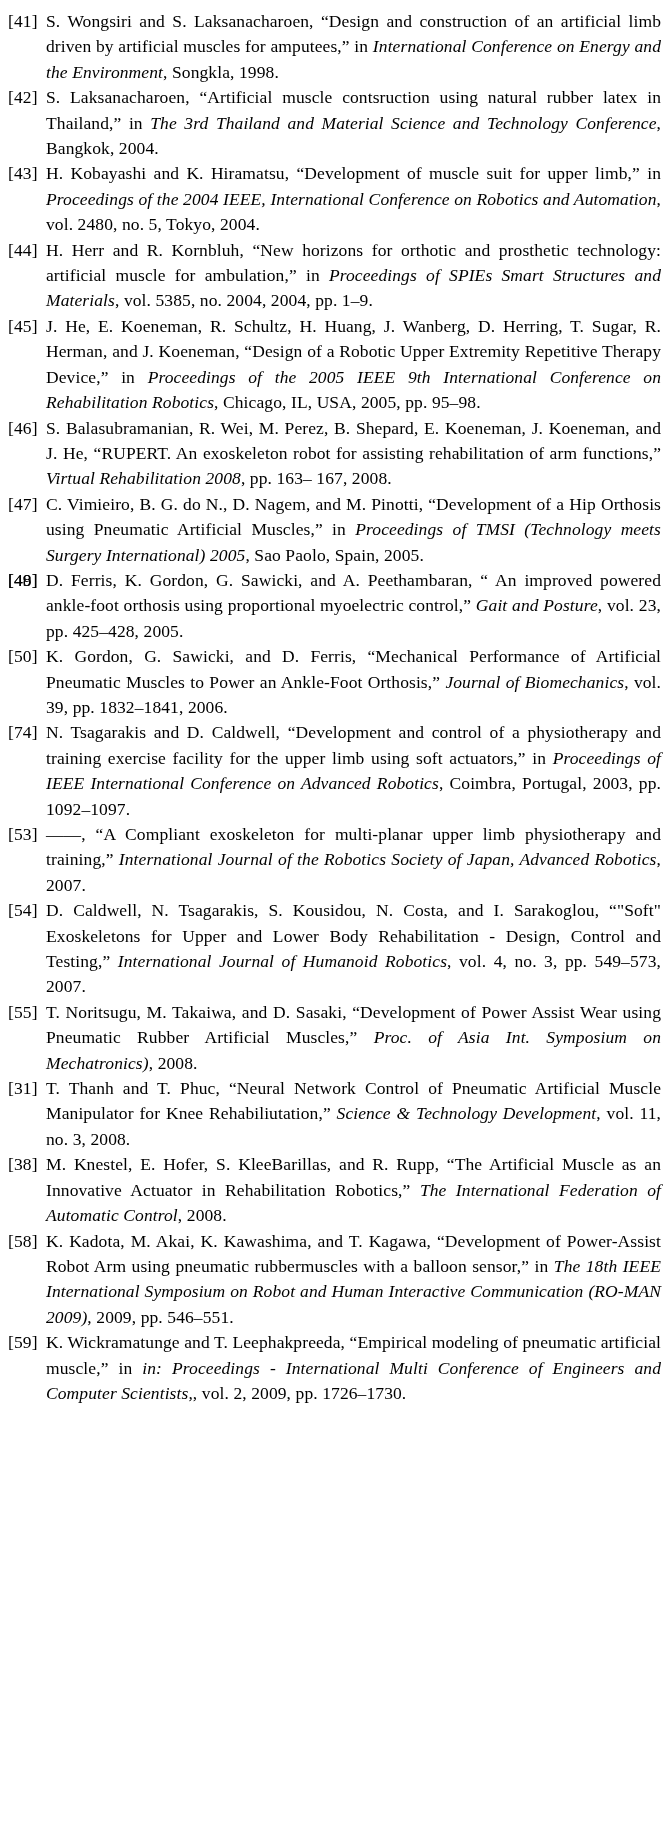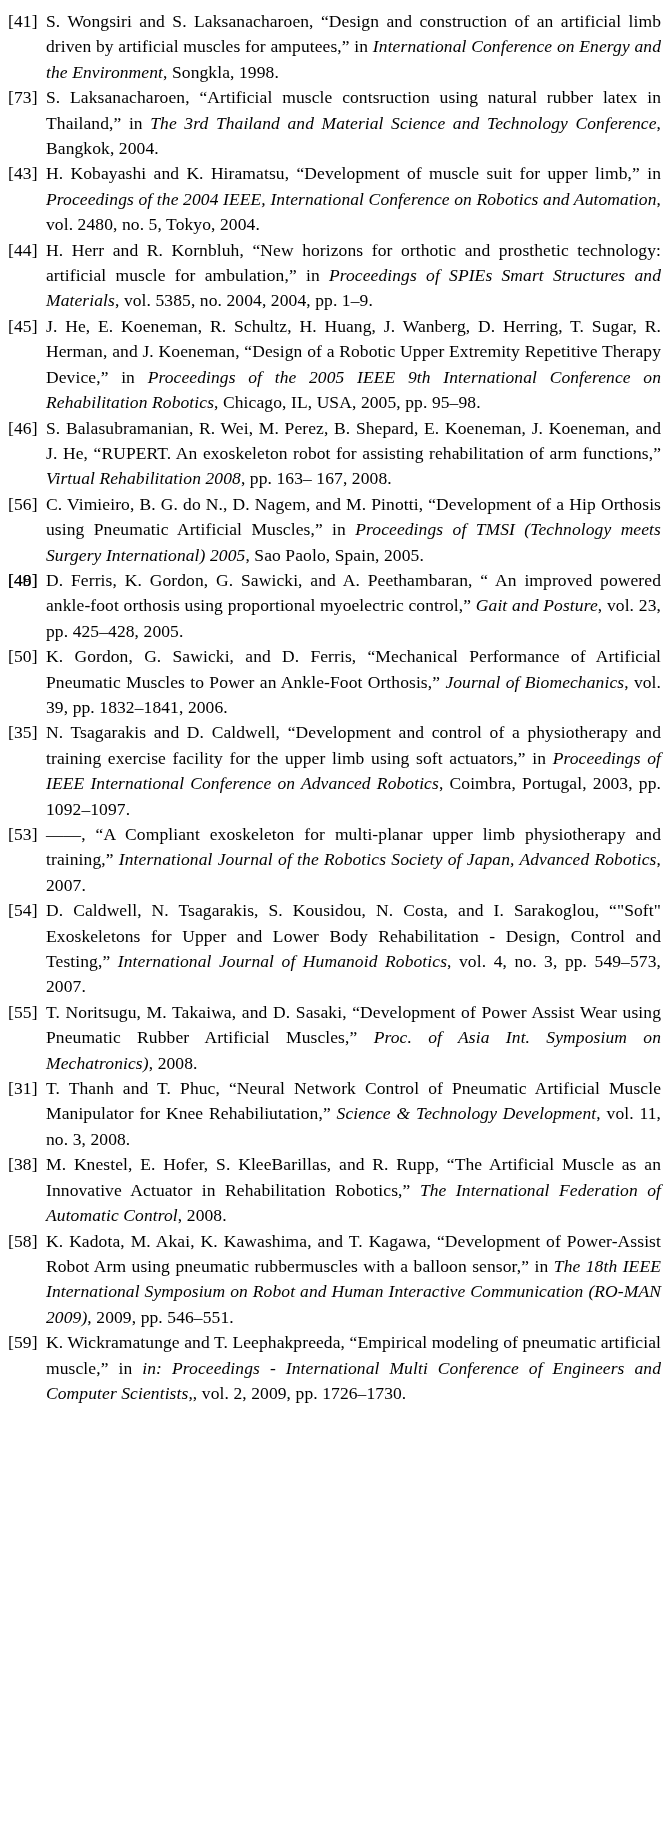--- a/index.html
+++ b/index.html
@@ -35,30 +35,30 @@
   .it {
     font-style: italic;
   }
 </style>
 </head>
 <body>
 
 <div class="page">
   <div>
       <div class="ref"><span class="ref-label">[41]</span><span><span>S. Wongsiri and S. Laksanacharoen, “Design and construction of an artificial limb driven by artificial muscles for amputees,” in </span><span class="it">International Conference on Energy and the Environment</span><span>, Songkla, 1998.</span></span></div>
-      <div class="ref"><span class="ref-label">[73]</span><span><span>S. Laksanacharoen, “Artificial muscle contsruction using natural rubber latex in Thailand,” in </span><span class="it">The 3rd Thailand and Material Science and Technology Conference</span><span>, Bangkok, 2004.</span></span></div>
+      <div class="ref"><span class="ref-label">[42]</span><span><span>S. Laksanacharoen, “Artificial muscle contsruction using natural rubber latex in Thailand,” in </span><span class="it">The 3rd Thailand and Material Science and Technology Conference</span><span>, Bangkok, 2004.</span></span></div>
       <div class="ref"><span class="ref-label">[43]</span><span><span>H. Kobayashi and K. Hiramatsu, “Development of muscle suit for upper limb,” in </span><span class="it">Proceedings of the 2004 IEEE, International Conference on Robotics and Automation</span><span>, vol. 2480, no. 5, Tokyo, 2004.</span></span></div>
       <div class="ref"><span class="ref-label">[44]</span><span><span>H. Herr and R. Kornbluh, “New horizons for orthotic and prosthetic technology: artificial muscle for ambulation,” in </span><span class="it">Proceedings of SPIEs Smart Structures and Materials</span><span>, vol. 5385, no. 2004, 2004, pp. 1–9.</span></span></div>
       <div class="ref"><span class="ref-label">[45]</span><span><span>J. He, E. Koeneman, R. Schultz, H. Huang, J. Wanberg, D. Herring, T. Sugar, R. Herman, and J. Koeneman, “Design of a Robotic Upper Extremity Repetitive Therapy Device,” in </span><span class="it">Proceedings of the 2005 IEEE 9th International Conference on Rehabilitation Robotics</span><span>, Chicago, IL, USA, 2005, pp. 95–98.</span></span></div>
       <div class="ref"><span class="ref-label">[46]</span><span><span>S. Balasubramanian, R. Wei, M. Perez, B. Shepard, E. Koeneman, J. Koeneman, and J. He, “RUPERT. An exoskeleton robot for assisting rehabilitation of arm functions,” </span><span class="it">Virtual Rehabilitation 2008</span><span>, pp. 163– 167, 2008.</span></span></div>
-      <div class="ref"><span class="ref-label">[56]</span><span><span>C. Vimieiro, B. G. do N., D. Nagem, and M. Pinotti, “Development of a Hip Orthosis using Pneumatic Artificial Muscles,” in </span><span class="it">Proceedings of TMSI (Technology meets Surgery International) 2005</span><span>, Sao Paolo, Spain, 2005.</span></span></div>
+      <div class="ref"><span class="ref-label">[47]</span><span><span>C. Vimieiro, B. G. do N., D. Nagem, and M. Pinotti, “Development of a Hip Orthosis using Pneumatic Artificial Muscles,” in </span><span class="it">Proceedings of TMSI (Technology meets Surgery International) 2005</span><span>, Sao Paolo, Spain, 2005.</span></span></div>
       <div class="ref"><span class="ref-label">[48]</span></div>
       <div class="ref"><span class="ref-label">[49]</span><span><span>D. Ferris, K. Gordon, G. Sawicki, and A. Peethambaran, “ An improved powered ankle-foot orthosis using proportional myoelectric control,” </span><span class="it">Gait and Posture</span><span>, vol. 23, pp. 425–428, 2005.</span></span></div>
       <div class="ref"><span class="ref-label">[50]</span><span><span>K. Gordon, G. Sawicki, and D. Ferris, “Mechanical Performance of Artificial Pneumatic Muscles to Power an Ankle-Foot Orthosis,” </span><span class="it">Journal of Biomechanics</span><span>, vol. 39, pp. 1832–1841, 2006.</span></span></div>
-      <div class="ref"><span class="ref-label">[35]</span><span><span>N. Tsagarakis and D. Caldwell, “Development and control of a physiotherapy and training exercise facility for the upper limb using soft actuators,” in </span><span class="it">Proceedings of IEEE International Conference on Advanced Robotics</span><span>, Coimbra, Portugal, 2003, pp. 1092–1097.</span></span></div>
+      <div class="ref"><span class="ref-label">[74]</span><span><span>N. Tsagarakis and D. Caldwell, “Development and control of a physiotherapy and training exercise facility for the upper limb using soft actuators,” in </span><span class="it">Proceedings of IEEE International Conference on Advanced Robotics</span><span>, Coimbra, Portugal, 2003, pp. 1092–1097.</span></span></div>
       <div class="ref"><span class="ref-label">[53]</span><span><span>——, “A Compliant exoskeleton for multi-planar upper limb physiotherapy and training,” </span><span class="it">International Journal of the Robotics Society of Japan, Advanced Robotics</span><span>, 2007.</span></span></div>
       <div class="ref"><span class="ref-label">[54]</span><span><span>D. Caldwell, N. Tsagarakis, S. Kousidou, N. Costa, and I. Sarakoglou, “"Soft" Exoskeletons for Upper and Lower Body Rehabilitation - Design, Control and Testing,” </span><span class="it">International Journal of Humanoid Robotics</span><span>, vol. 4, no. 3, pp. 549–573, 2007.</span></span></div>
       <div class="ref"><span class="ref-label">[55]</span><span><span>T. Noritsugu, M. Takaiwa, and D. Sasaki, “Development of Power Assist Wear using Pneumatic Rubber Artificial Muscles,” </span><span class="it">Proc. of Asia Int. Symposium on Mechatronics)</span><span>, 2008.</span></span></div>
       <div class="ref"><span class="ref-label">[31]</span><span><span>T. Thanh and T. Phuc, “Neural Network Control of Pneumatic Artificial Muscle Manipulator for Knee Rehabiliutation,” </span><span class="it">Science &amp; Technology Development</span><span>, vol. 11, no. 3, 2008.</span></span></div>
       <div class="ref"><span class="ref-label">[38]</span><span><span>M. Knestel, E. Hofer, S. KleeBarillas, and R. Rupp, “The Artificial Muscle as an Innovative Actuator in Rehabilitation Robotics,” </span><span class="it">The International Federation of Automatic Control</span><span>, 2008.</span></span></div>
       <div class="ref"><span class="ref-label">[58]</span><span><span>K. Kadota, M. Akai, K. Kawashima, and T. Kagawa, “Development of Power-Assist Robot Arm using pneumatic rubbermuscles with a balloon sensor,” in </span><span class="it">The 18th IEEE International Symposium on Robot and Human Interactive Communication (RO-MAN 2009)</span><span>, 2009, pp. 546–551.</span></span></div>
       <div class="ref"><span class="ref-label">[59]</span><span><span>K. Wickramatunge and T. Leephakpreeda, “Empirical modeling of pneumatic artificial muscle,” in </span><span class="it">in: Proceedings - International Multi Conference of Engineers and Computer Scientists,</span><span>, vol. 2, 2009, pp. 1726–1730.</span></span></div>
     </div>
 </div>
 

